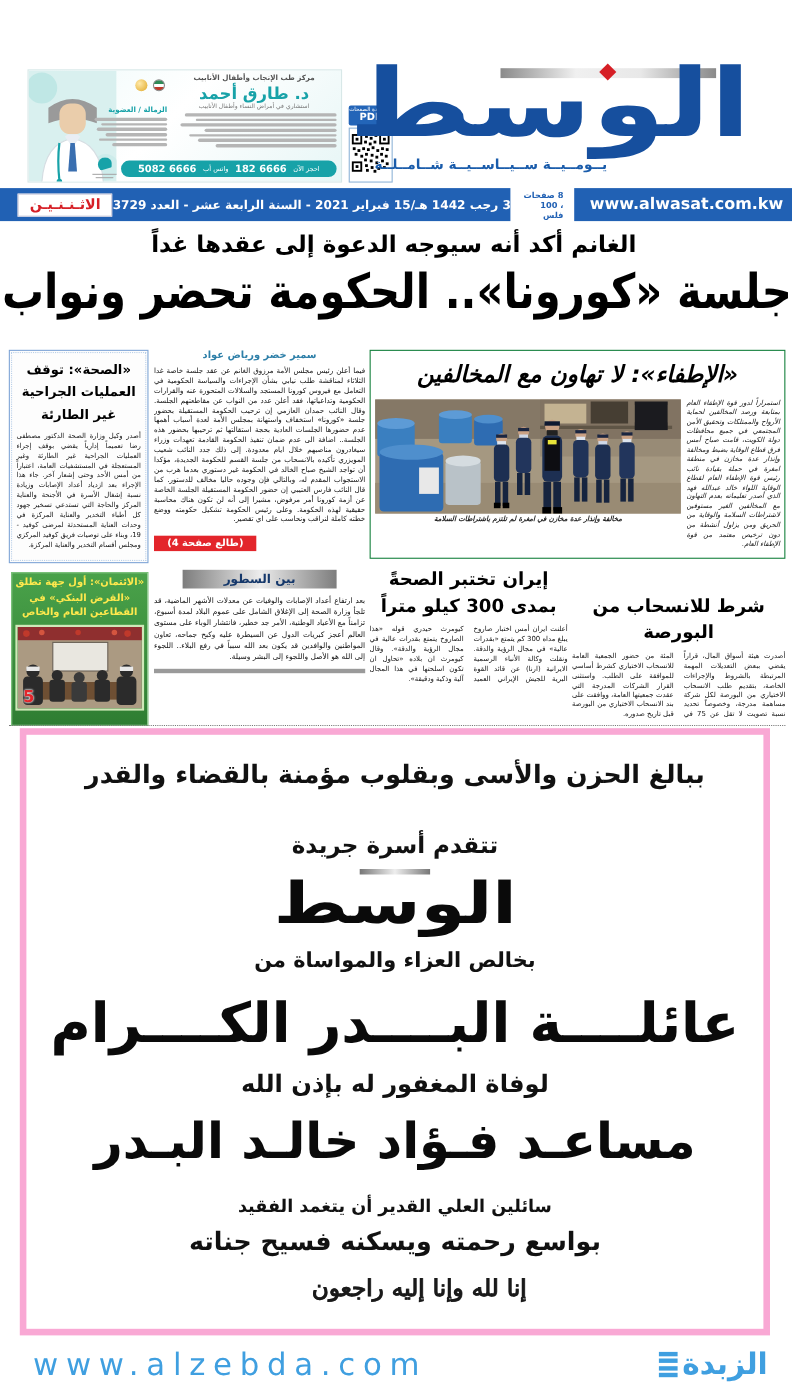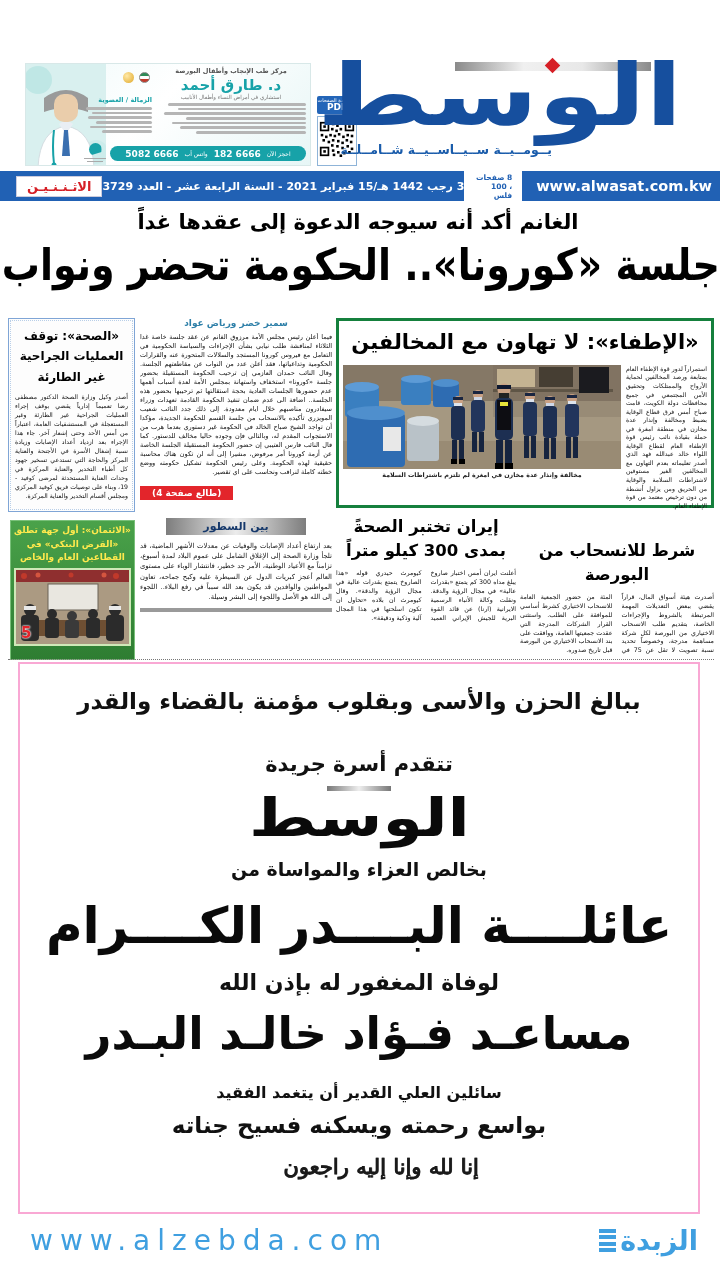--- a/index.html
+++ b/index.html
@@ -63,21 +63,21 @@
   .kicker { position:absolute; top:210px; left:0; width:716px; text-align:center;
             font-size:21px; font-weight:bold; color:#000; direction:rtl; }
   .headline { position:absolute; top:240px; left:0; width:720px; text-align:center;
               font-size:38px; font-weight:bold; color:#000; direction:rtl; white-space:nowrap;
               transform:scaleY(1.15); transform-origin:top center; }
 
   
   .content { position:absolute; top:318px; left:0; width:720px; height:344px; }
 
   .fire-box { position:absolute; left:336px; top:0; width:378px; height:190px;
-              border:3px solid #15803d; background:#fff; padding:2px 4px; }
+              border:1px solid #15803d; background:#fff; padding:2px 4px;font-style:italic; }
   .fire-title { font-size:21px; font-weight:bold; color:#000; text-align:center; direction:rtl; line-height:1.9; }
   .fire-row { display:flex; flex-direction:row-reverse; gap:5px; margin-top:2px; }
   .fire-side { width:88px; font-size:6.2px; line-height:1.38; color:#111; }
   .fire-main { width:278px; }
   .fire-caption { font-size:6.3px; font-weight:bold; color:#222; text-align:center; direction:rtl; margin-top:2px; }
 
   .brief { position:absolute; top:197px; }
   .brief-bourse { left:520px; width:194px; }
   .brief-iran { left:336px; width:180px; }
   .brief h3 { font-size:16.5px; font-weight:bold; color:#000; text-align:center; direction:rtl; line-height:1.45; }
@@ -106,21 +106,21 @@
                 background:linear-gradient(180deg,#4aa24a,#2e7d32); border:1px solid #79c079; padding:3px; }
   .credit-title { font-size:9px; font-weight:bold; color:#ffe94d; text-align:center; direction:rtl; line-height:1.5; }
   .credit-photo { position:relative; margin-top:3px; border:2px solid #cfe8b8; }
   .credit-pagenum { position:absolute; left:5px; bottom:2px; font-size:15px; font-weight:bold; color:#e3252b;
                     text-shadow:0 0 2px #fff,0 0 2px #fff; }
 
   .content-rule { position:absolute; left:8px; top:341px; width:706px; border-top:1px dotted #777; }
 
   
   .obituary { position:absolute; top:662px; left:18px; width:682px; height:552px; background:#fff;
-              border:2px solid #f9a8d4; text-align:center; direction:rtl; }
+              border:6px solid #f9a8d4; text-align:center; direction:rtl; }
   .ob1 { margin-top:24px; font-size:23px; font-weight:bold; color:#111; }
   .ob2 { margin-top:38px; font-size:21px; font-weight:bold; color:#111; }
   .ob-logo-bar { width:64px; height:5px; margin:10px auto 0;
                  background:linear-gradient(90deg,#777,#eee 50%,#777); }
   .ob-logo { font-size:52px; font-weight:bold; color:#0a0a0a; line-height:1.05; display:inline-block;
              transform:scaleX(1.25); letter-spacing:-1px; }
   .ob3 { margin-top:12px; font-size:19px; font-weight:bold; color:#111; }
   .ob-family { margin-top:16px; font-size:50px; font-weight:bold; color:#0a0a0a; line-height:1.2; }
   .ob4 { margin-top:14px; font-size:22px; font-weight:bold; color:#111; }
   .ob-name { margin-top:12px; font-size:45px; font-weight:bold; color:#0a0a0a; line-height:1.2; }
@@ -152,21 +152,21 @@
         <circle cx="70" cy="88" r="12" fill="#cdeceb"></circle>
         <path d="M18 34 Q40 18 62 34 L62 48 Q40 40 18 48 Z" fill="#9a9a9a"></path>
         <rect x="28" y="30" width="24" height="28" rx="10" fill="#eacdab"></rect>
         <path d="M12 103 Q14 66 40 62 Q66 66 68 103 Z" fill="#ffffff" stroke="#d5dde2" stroke-width="1"></path>
         <path d="M33 60 L40 70 L47 60 L44 58 L36 58 Z" fill="#e9eef4"></path>
         <path d="M38 66 L42 66 L44 92 L36 92 Z" fill="#3a6fb0"></path>
         <path d="M28 66 Q26 82 28 100" stroke="#17a2a8" stroke-width="2" fill="none"></path>
         <circle cx="28" cy="101" r="2.5" fill="#17a2a8"></circle>
       </svg>
       <div class="ad-right">
-        <div class="ad-center-name">مركز طب الإنجاب وأطفال البورصة</div>
+        <div class="ad-center-name">مركز طب الإنجاب وأطفال الأنابيب</div>
         <div class="ad-doc-name">د. طارق أحمد</div>
         <div class="ad-doc-title">استشاري في أمراض النساء وأطفال الأنابيب</div>
         <div class="ad-lines">
           <div class="ad-line" style="width:138px"></div>
             <div class="ad-line" style="width:128px"></div>
           <div class="ad-line" style="width:142px"></div>
             <div class="ad-line" style="width:120px"></div>
           <div class="ad-line" style="width:134px"></div>
             <div class="ad-line" style="width:126px"></div>
           <div class="ad-line" style="width:110px"></div>

